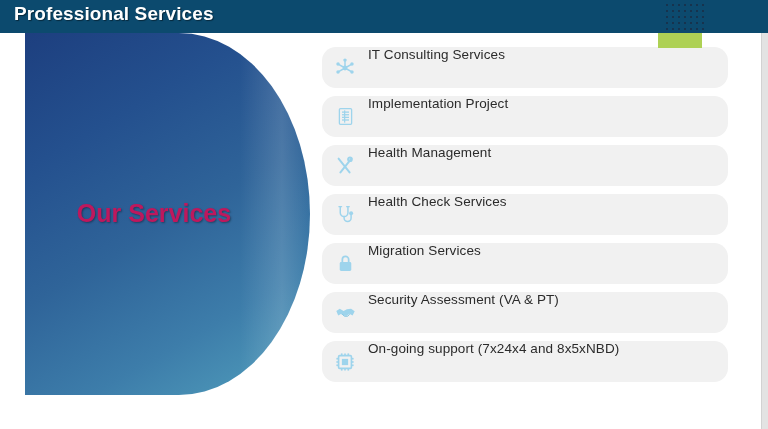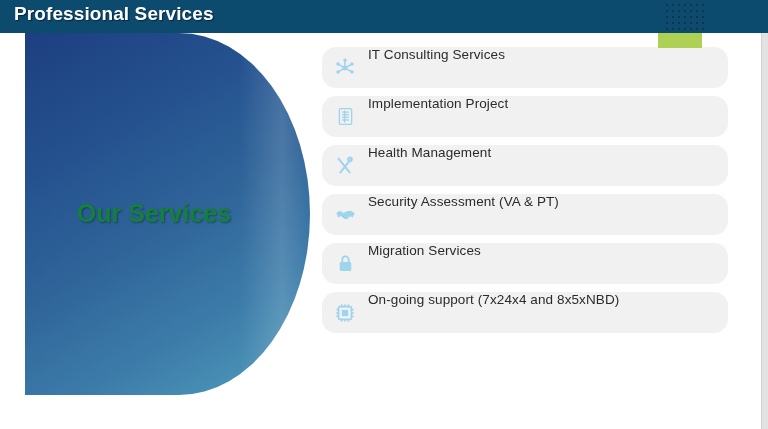--- a/index.html
+++ b/index.html
@@ -105,21 +105,21 @@
     pointer-events: none;
   }
   .left-panel-title {
     position: absolute;
     left: 0;
     top: 166px;
     width: 258px;
     text-align: center;
     font-size: 25px;
     font-weight: bold;
-    color: #15803d;
+    color: #be185d;
     text-shadow: 1px 1px 2px rgba(0,0,0,.35);
     white-space: nowrap;
   }
 
   
   .services-list {
     position: absolute;
     left: 322px;
     top: 47px;
     width: 406px;
@@ -206,39 +206,51 @@
       <span class="service-icon">
         <svg width="22" height="22" viewBox="0 0 24 24" fill="none" stroke="#9ed4ec" stroke-width="2.2" stroke-linecap="round">
           <path d="M5 4 L17 19"></path>
           <path d="M19 4 L7 19"></path>
           <circle cx="17.4" cy="4.6" r="2" fill="none"></circle>
         </svg>
       </span>
       <span class="service-label">Health Management</span>
     </div>
 
+    <div class="service-row">
+      <span class="service-icon">
+        <svg width="21" height="21" viewBox="0 0 24 24" fill="none" stroke="#9ed4ec" stroke-width="1.7" stroke-linecap="round">
+          <path d="M6 3 V10 a4.4 4.4 0 0 0 8.8 0 V3"></path>
+          <path d="M10.4 14.4 V16 a4 4 0 0 0 8 0 V12.6"></path>
+          <circle cx="18.4" cy="10.6" r="2.3" fill="#9ed4ec" stroke="none"></circle>
+          <line x1="4.6" y1="3" x2="7.4" y2="3"></line>
+          <line x1="13.4" y1="3" x2="16.2" y2="3"></line>
+        </svg>
+      </span>
+      <span class="service-label">Health Check Services</span>
+    </div>
+
+    <div class="service-row">
+      <span class="service-icon">
+        <svg width="21" height="21" viewBox="0 0 24 24" fill="none" stroke="#9ed4ec" stroke-width="2">
+          <rect x="5.4" y="10.4" width="13.2" height="10.2" rx="1.6" fill="#9ed4ec" stroke="none"></rect>
+          <path d="M8.4 10.4 V7.4 a3.6 3.6 0 0 1 7.2 0 V10.4"></path>
+        </svg>
+      </span>
+      <span class="service-label">Migration Services</span>
+    </div>
 
     <div class="service-row">
       <span class="service-icon">
         <svg width="23" height="23" viewBox="0 0 24 24" fill="#9ed4ec" stroke="none">
           <path d="M2.4 10.4 L6 8.2 L10 10.4 L13.4 8.6 L17.8 8.2 L21.6 10.6 L19.4 15 L16 13.2 L13.6 15.4 L10.6 15.4 L7.2 13.6 L4.4 15 Z"></path>
           <path d="M8.6 13.8 L11 15.9 L14.2 15.9 L16.4 13.9" stroke="#7fc4e2" stroke-width="1" fill="none"></path>
         </svg>
       </span>
       <span class="service-label">Security Assessment (VA &amp; PT)</span>
-    </div>
-
-    <div class="service-row">
-      <span class="service-icon">
-        <svg width="21" height="21" viewBox="0 0 24 24" fill="none" stroke="#9ed4ec" stroke-width="2">
-          <rect x="5.4" y="10.4" width="13.2" height="10.2" rx="1.6" fill="#9ed4ec" stroke="none"></rect>
-          <path d="M8.4 10.4 V7.4 a3.6 3.6 0 0 1 7.2 0 V10.4"></path>
-        </svg>
-      </span>
-      <span class="service-label">Migration Services</span>
     </div>
 
     <div class="service-row">
       <span class="service-icon">
         <svg width="22" height="22" viewBox="0 0 24 24" fill="none" stroke="#9ed4ec" stroke-width="1.8">
           <rect x="5" y="5" width="14" height="14" rx="1.2"></rect>
           <rect x="8.6" y="8.6" width="6.8" height="6.8" fill="#9ed4ec" stroke="none"></rect>
           <line x1="8.4" y1="2.6" x2="8.4" y2="5"></line>
             <line x1="12" y1="2.6" x2="12" y2="5"></line>
           <line x1="15.6" y1="2.6" x2="15.6" y2="5"></line>

